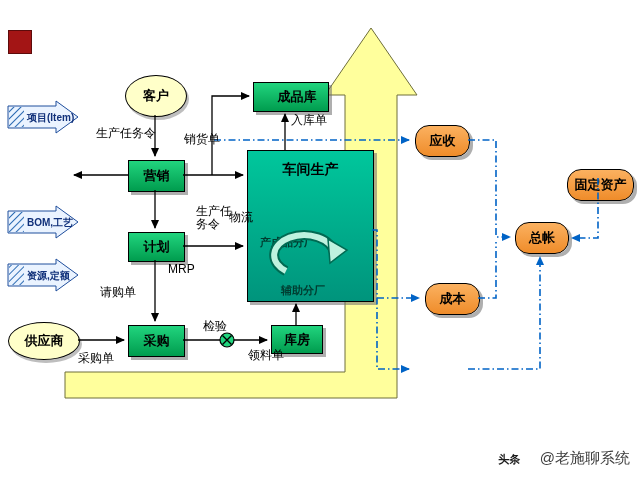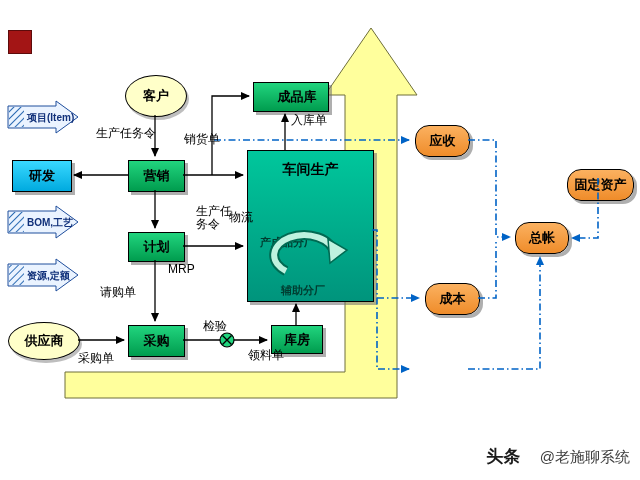--- a/index.html
+++ b/index.html
@@ -15,21 +15,21 @@
   .cbox{background:linear-gradient(180deg,#39d8ff,#00aadf);}
   .ellipse{border-radius:50%;background:#ffffc9;box-shadow:2px 3px 0 rgba(110,110,110,.45);}
   .bigbox{background:linear-gradient(180deg,#00c79c,#00947c);display:block;}
   .bigbox .title{position:absolute;top:10px;left:0;width:100%;text-align:center;font-size:14px;font-weight:bold;}
   .bigbox .sub{position:absolute;font-size:11px;font-weight:bold;color:#003c30;}
   .elabel{position:absolute;z-index:6;font-size:12px;color:#000;line-height:1.1;white-space:nowrap;}
   .wrap{white-space:normal;width:42px;}
   .inlabel{position:absolute;z-index:4;font-size:10px;font-weight:bold;color:#10307a;white-space:nowrap;}
   .redbox{position:absolute;z-index:2;left:8px;top:30px;width:22px;height:22px;background:#a31515;border:1px solid #5d0b0b;}
   .watermark{position:absolute;z-index:7;right:10px;bottom:12px;white-space:nowrap;}
-  .wm-brand{font-size:17px;font-weight:800;color:#1a1a1a;}
+  .wm-brand{font-size:11px;font-weight:800;color:#1a1a1a;}
   .wm-account{font-size:15px;color:#3f3f3f;margin-left:15px;}
 </style>
 </head>
 <body>
 
 <div class="stage">
 
   <svg class="layer bg" viewBox="0 0 640 480">
     <defs>
       <pattern id="hatch" width="5" height="5" patternUnits="userSpaceOnUse" patternTransform="rotate(45)">
@@ -53,21 +53,20 @@
   </svg>
 
   <div class="redbox"></div>
 
   <div class="inlabel" style="left:27px;top:111px;">项目(Item)</div>
   <div class="inlabel" style="left:27px;top:216px;">BOM,工艺</div>
   <div class="inlabel" style="left:27px;top:269px;text-align:center;">资源,定额</div>
 
   <div class="node ellipse" style="left:125px;top:75px;width:60px;height:40px;">客户</div>
   <div class="node ellipse" style="left:8px;top:322px;width:70px;height:36px;">供应商</div>
-  <div class="node cbox" style="left:12px;top:160px;width:58px;height:30px;">研发</div>
   <div class="node gbox" style="left:128px;top:160px;width:55px;height:30px;">营销</div>
   <div class="node gbox" style="left:128px;top:232px;width:55px;height:28px;">计划</div>
   <div class="node gbox" style="left:128px;top:325px;width:55px;height:30px;text-align:right;">采购</div>
   <div class="node gbox" style="left:253px;top:82px;width:62px;height:28px;padding-left:12px;">成品库</div>
   <div class="node gbox" style="left:271px;top:325px;width:50px;height:27px;">库房</div>
 
   <div class="node bigbox" style="left:247px;top:150px;width:125px;height:150px;">
     <span class="title">车间生产</span>
     <span class="sub" style="left:12px;top:84px;">产成品分厂</span>
     <span class="sub" style="left:33px;top:132px;">辅助分厂</span>

